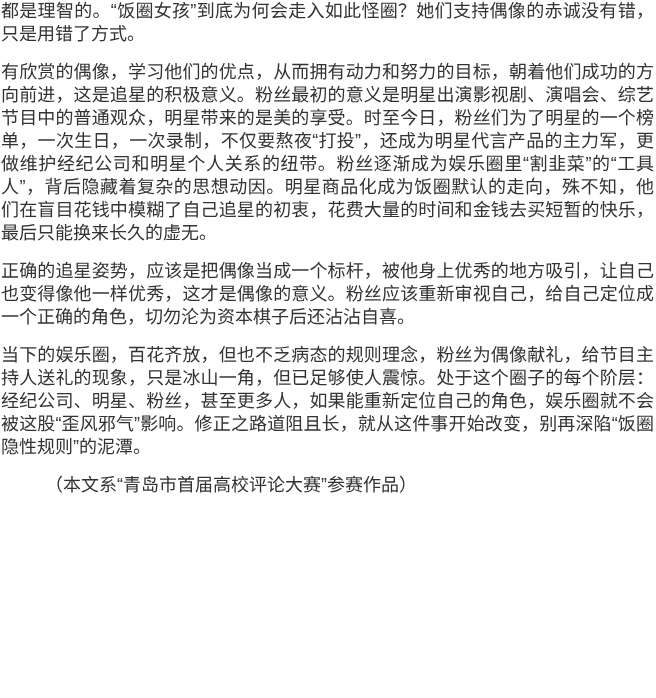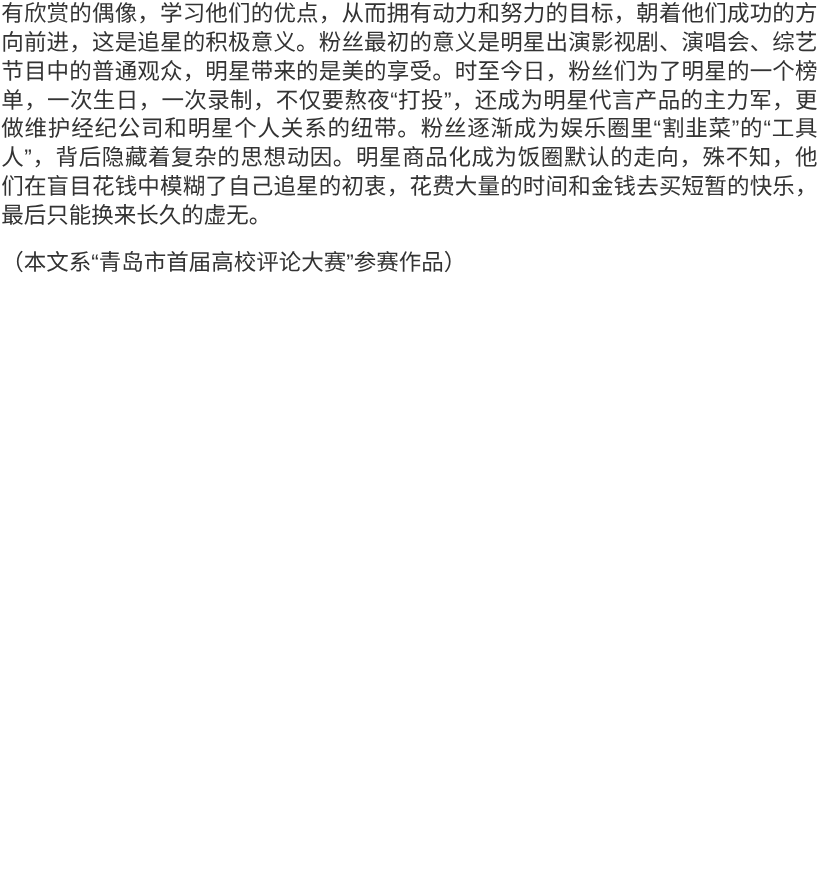--- a/index.html
+++ b/index.html
@@ -23,21 +23,25 @@
     font-weight: 400;
   }
   .article p {
     margin: 0 0 15px 0;
     text-align: justify;
     text-justify: inter-ideograph;
     word-break: break-all;
   }
   .article p:last-child {
     margin-bottom: 0;
+    padding-left: 44px;
   }
 </style>
 </head>
 <body>
 
 <article class="article">
+  <p>都是理智的。“饭圈女孩”到底为何会走入如此怪圈？她们支持偶像的赤诚没有错，只是用错了方式。</p>
   <p>有欣赏的偶像，学习他们的优点，从而拥有动力和努力的目标，朝着他们成功的方向前进，这是追星的积极意义。粉丝最初的意义是明星出演影视剧、演唱会、综艺节目中的普通观众，明星带来的是美的享受。时至今日，粉丝们为了明星的一个榜单，一次生日，一次录制，不仅要熬夜“打投”，还成为明星代言产品的主力军，更做维护经纪公司和明星个人关系的纽带。粉丝逐渐成为娱乐圈里“割韭菜”的“工具人”，背后隐藏着复杂的思想动因。明星商品化成为饭圈默认的走向，殊不知，他们在盲目花钱中模糊了自己追星的初衷，花费大量的时间和金钱去买短暂的快乐，最后只能换来长久的虚无。</p>
+  <p>正确的追星姿势，应该是把偶像当成一个标杆，被他身上优秀的地方吸引，让自己也变得像他一样优秀，这才是偶像的意义。粉丝应该重新审视自己，给自己定位成一个正确的角色，切勿沦为资本棋子后还沾沾自喜。</p>
+  <p>当下的娱乐圈，百花齐放，但也不乏病态的规则理念，粉丝为偶像献礼，给节目主持人送礼的现象，只是冰山一角，但已足够使人震惊。处于这个圈子的每个阶层：经纪公司、明星、粉丝，甚至更多人，如果能重新定位自己的角色，娱乐圈就不会被这股“歪风邪气”影响。修正之路道阻且长，就从这件事开始改变，别再深陷“饭圈隐性规则”的泥潭。</p>
   <p>（本文系“青岛市首届高校评论大赛”参赛作品）</p>
 </article>
 
 </body></html>

